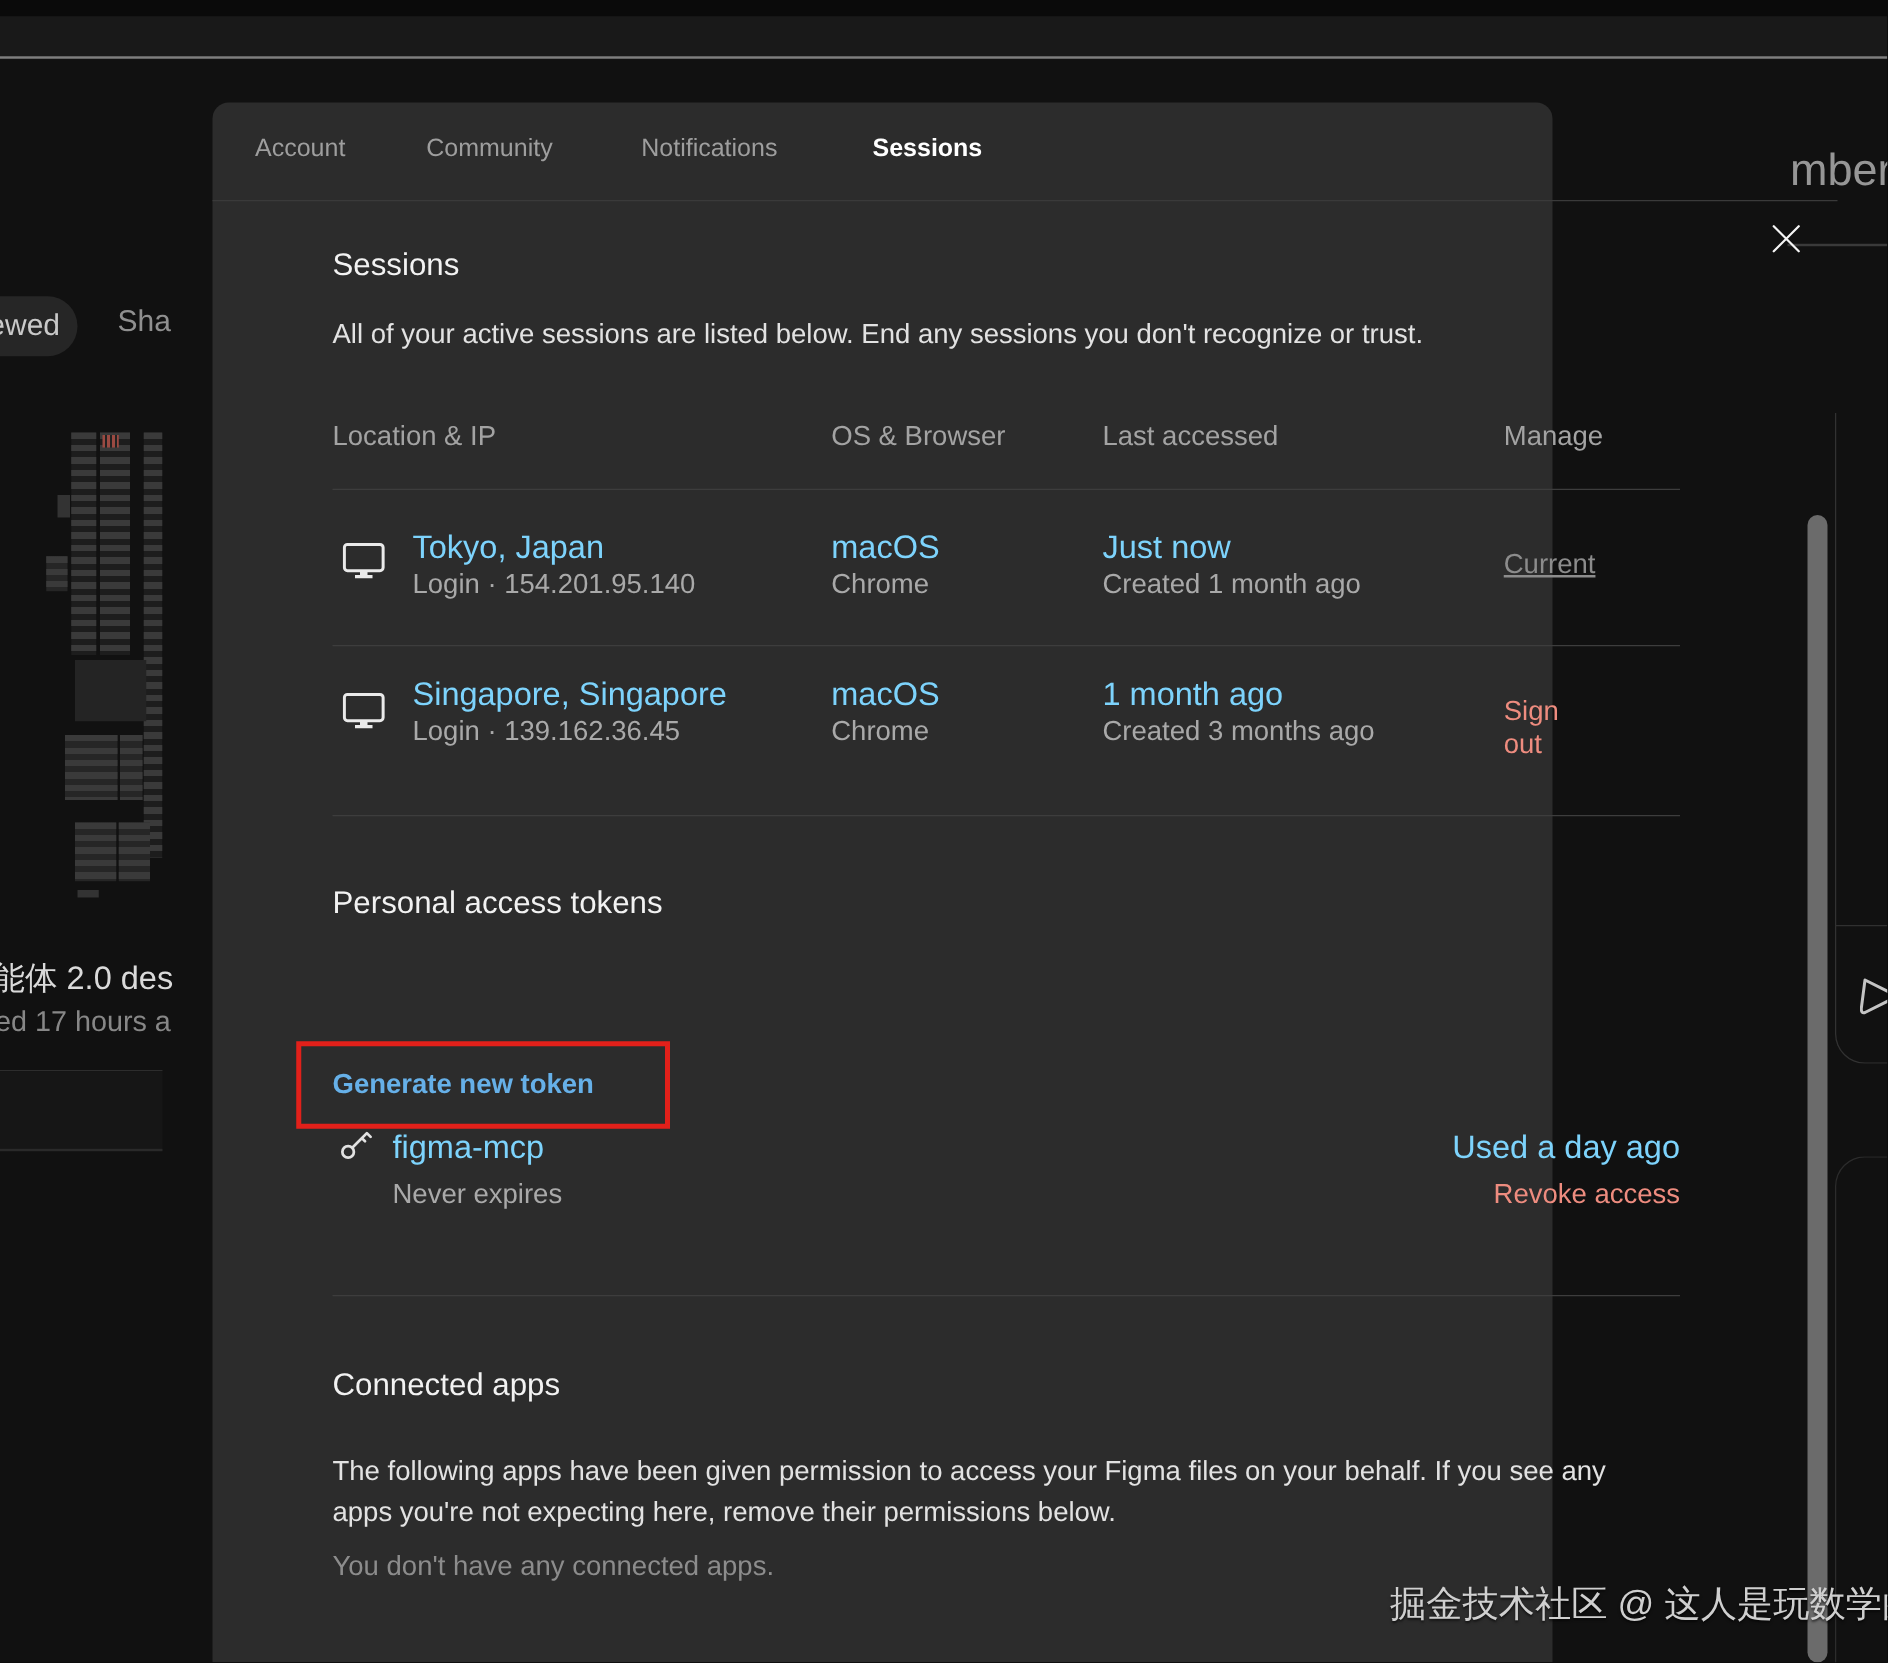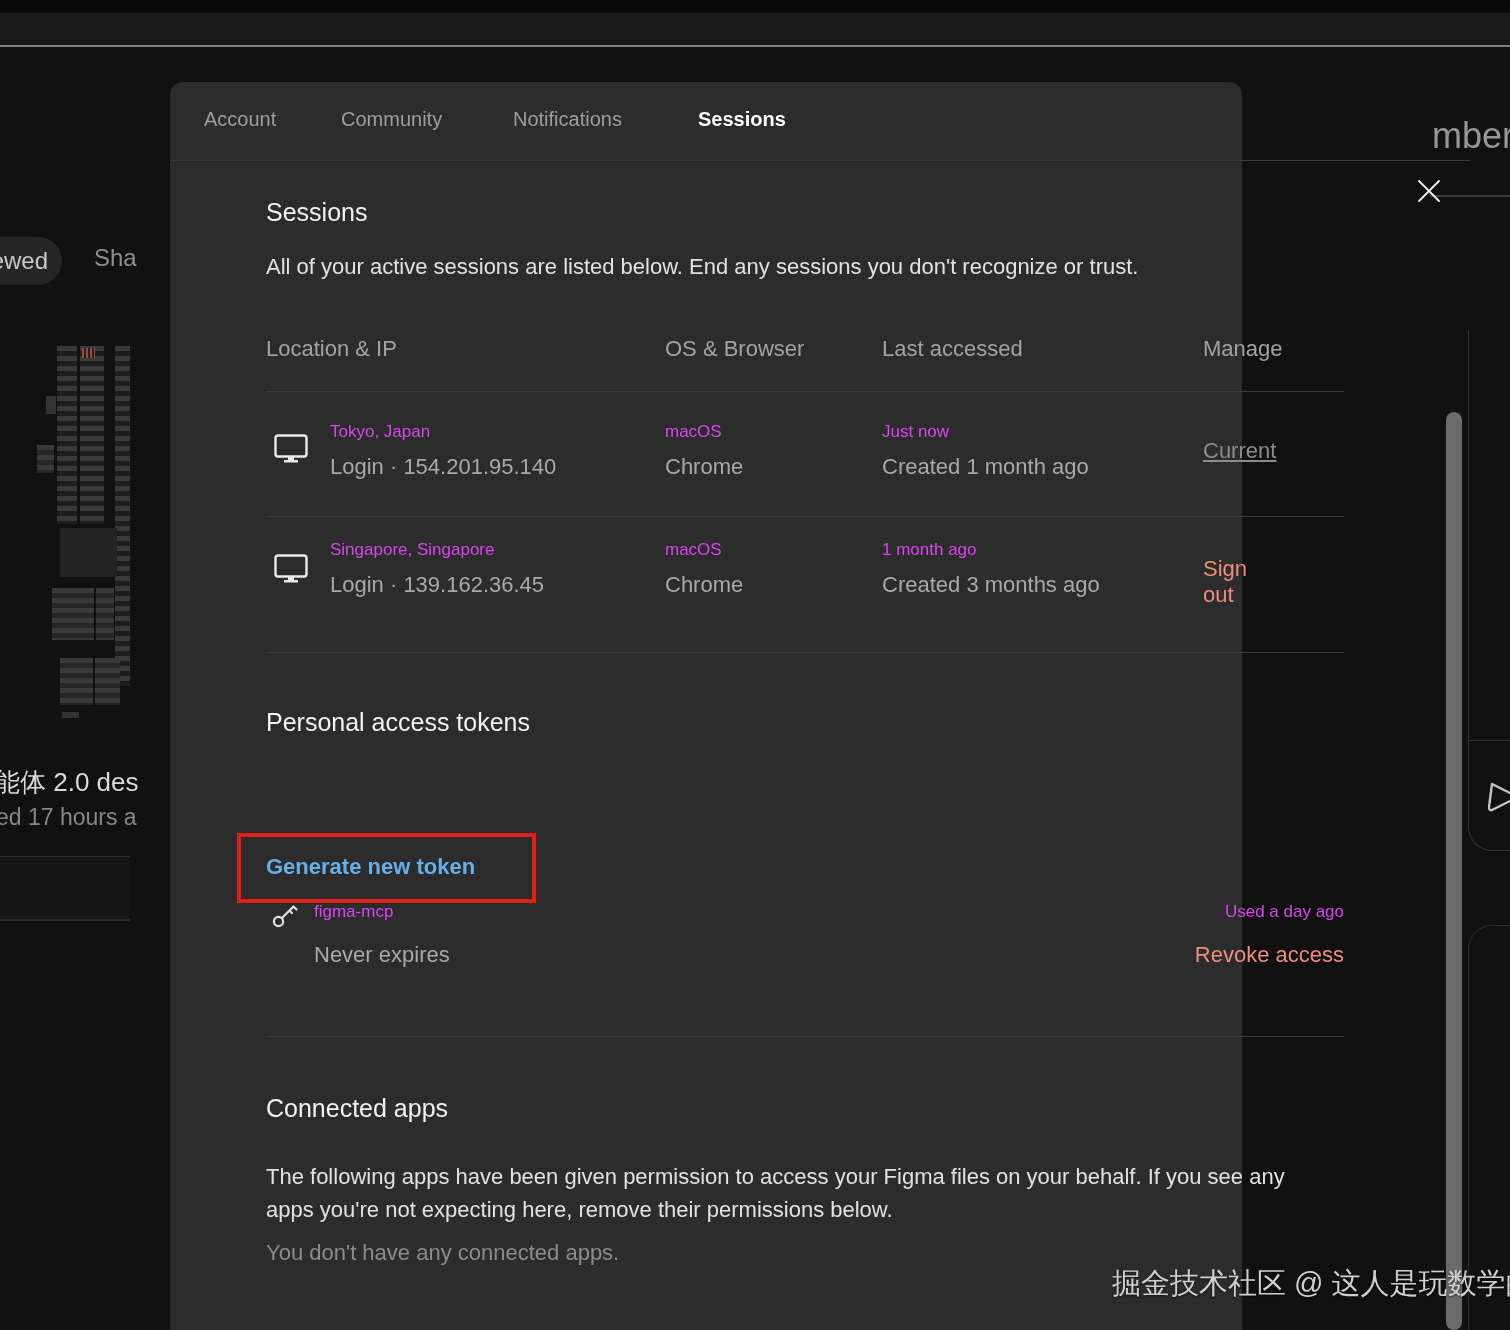--- a/index.html
+++ b/index.html
@@ -37,21 +37,21 @@
     border-radius:13px 13px 0 0;margin-left:40px;}
   .tabbar{position:absolute;left:0;top:0;width:1300px;height:78px;border-bottom:1px solid #3a3a3a;}
   .tab{position:absolute;top:26px;font-size:20px;color:#9e9e9e;font-weight:500;cursor:default;}
   .tab.active{color:#ffffff;font-weight:700;}
   .close-btn{position:absolute;left:1244px;top:94px;width:32px;height:32px;}
   .divider{position:absolute;left:96px;width:1078px;height:1px;background:#3d3d3d;}
   .h1{position:absolute;color:#f2f2f2;font-size:25px;font-weight:500;}
   .body-text{position:absolute;color:#e2e2e2;font-size:22px;line-height:33px;}
   .sec-text{position:absolute;color:#a9a9a9;font-size:22px;}
   .dim-text{position:absolute;color:#8c8c8c;font-size:22px;}
-  .white-text{position:absolute;color:#d946ef;font-size:17px;}
+  .white-text{position:absolute;color:#7dd3fc;font-size:26px;}
   .col-head{position:absolute;color:#a3a3a3;font-size:22px;}
   .link-blue{position:absolute;color:var(--accent-blue,#66b0e8);font-size:22px;font-weight:600;cursor:pointer;}
   .link-red{position:absolute;color:var(--danger-salmon,#ee8c7f);font-size:22px;cursor:pointer;}
   .right-align{text-align:right;width:300px;}
   .anno-box{position:absolute;left:67px;top:751px;width:291px;height:62px;
     border:4px solid var(--annotation-red,#e2201a);}
   .scroll-thumb{position:absolute;left:1276px;top:330px;width:16px;height:918px;
     background:#6b6b6b;border-radius:8px;}
   .icon-cell{position:absolute;}
 

